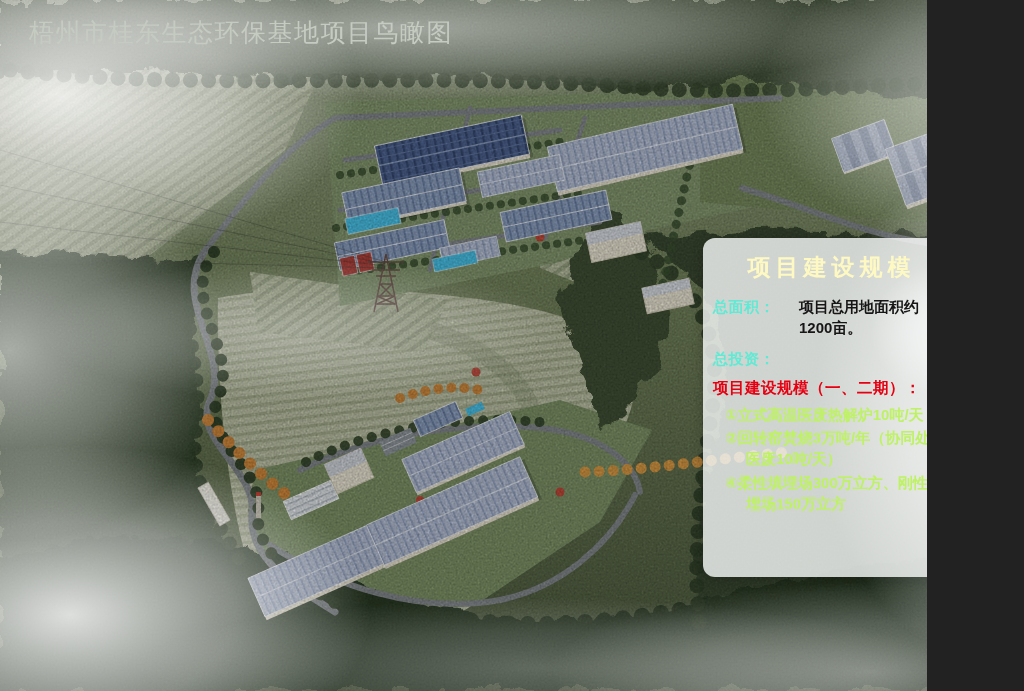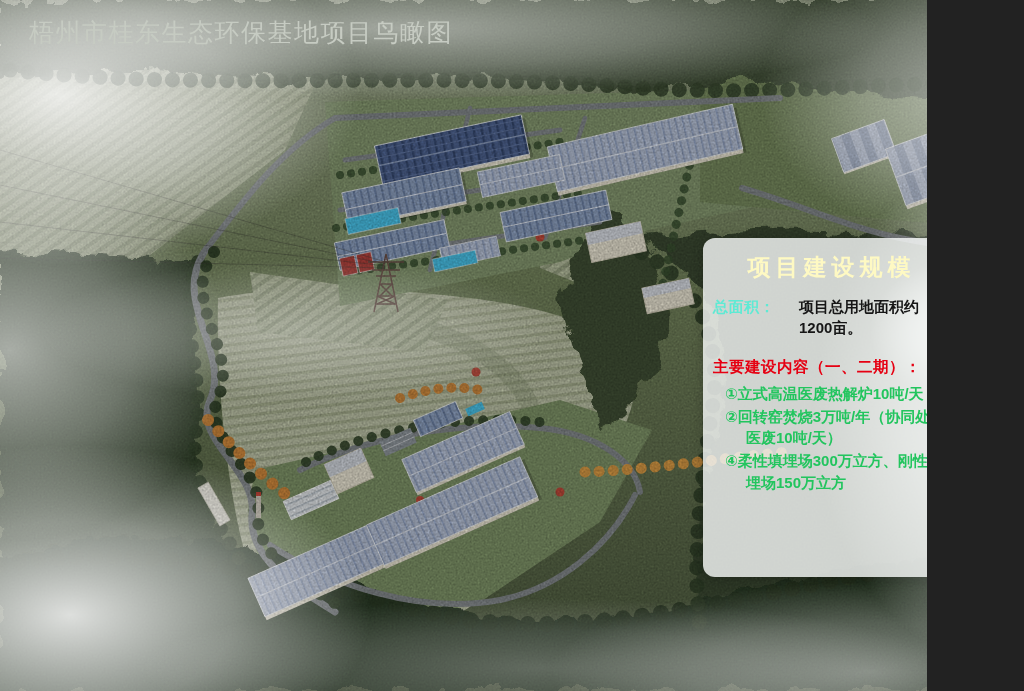--- a/index.html
+++ b/index.html
@@ -17,21 +17,21 @@
     box-sizing:border-box;padding:12px 10px 10px 10px;border-radius:12px;
     background:rgba(245,248,247,.82);box-shadow:0 2px 12px rgba(0,0,0,.22);}
   .panel-title{text-align:center;font-size:23px;font-weight:800;letter-spacing:5px;
     color:#fef9c3;margin:2px 0 13px 0;}
   .p-row{display:flex;margin-bottom:9px;font-size:15px;font-weight:700;line-height:1.42;}
   .p-row .lbl{flex:0 0 63px;color:#5eead4;letter-spacing:.5px;}
   .p-row .txt{flex:1;color:#161616;margin-left:23px;}
   .p-heading{color:#e60012;font-size:15.5px;font-weight:800;margin:8px 0 5px 0;letter-spacing:.5px;}
   ul.p-items{list-style:none;margin:0;padding:0 0 0 12px;}
   ul.p-items li{padding-left:21px;text-indent:-21px;font-size:15px;font-weight:700;
-    line-height:1.42;color:#22c55e;margin-bottom:2px;}
+    line-height:1.42;color:#bef264;margin-bottom:2px;}
 </style>
 </head>
 <body>
 
 <div id="stage">
 
 <svg id="scene" viewBox="0 0 1024 691" width="1024" height="691" xmlns="http://www.w3.org/2000/svg">
   <defs>
     <linearGradient id="baseG" x1="0" y1="0" x2="0" y2="1">
       <stop offset="0" stop-color="#97a186"></stop>
@@ -281,22 +281,23 @@
 
 <div class="main-title">梧州市桂东生态环保基地项目鸟瞰图</div>
 
 <div class="info-panel">
   <div class="panel-title">项目建设规模</div>
   <div class="p-row">
     <span class="lbl">总面积：</span>
     <span class="txt">项目总用地面积约1200亩。</span>
   </div>
   <div class="p-row">
+    <span class="lbl">总投资：</span>
   </div>
-  <div class="p-heading">主要建设内容（一、二期）：</div>
+  <div class="p-heading">项目建设规模（一、二期）：</div>
   <ul class="p-items">
     <li>①立式高温医废热解炉10吨/天</li>
     <li>②回转窑焚烧3万吨/年（协同处置医废10吨/天）</li>
     <li>④柔性填埋场300万立方、刚性填埋场150万立方</li>
   </ul>
 </div>
 
 
 </div>
 

